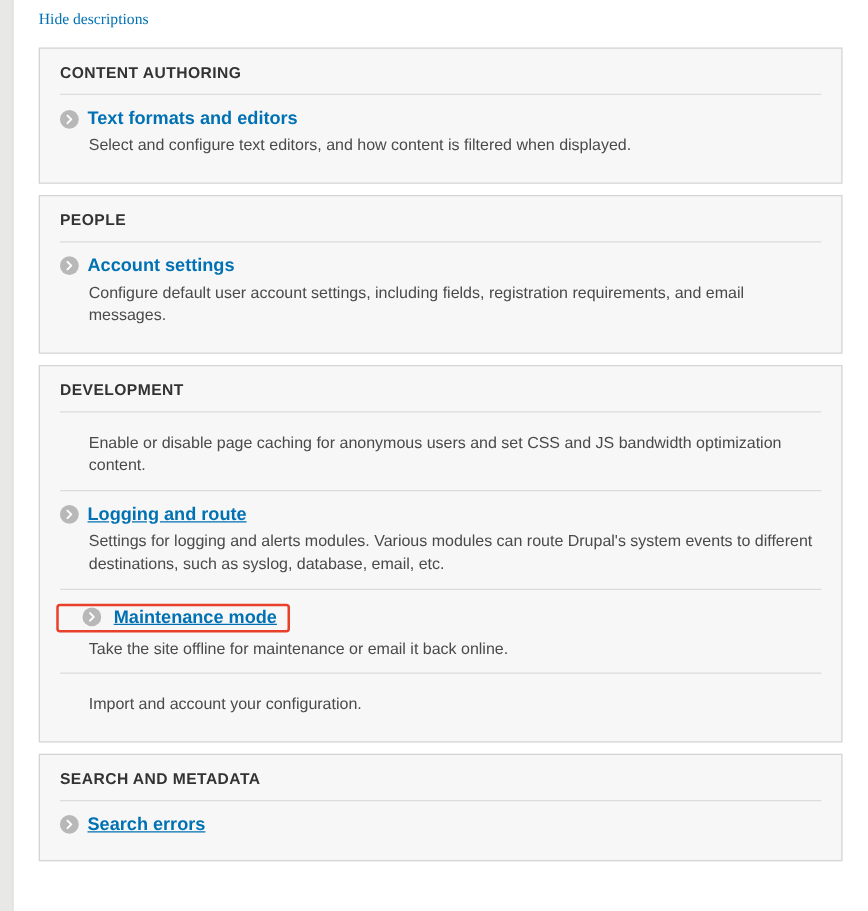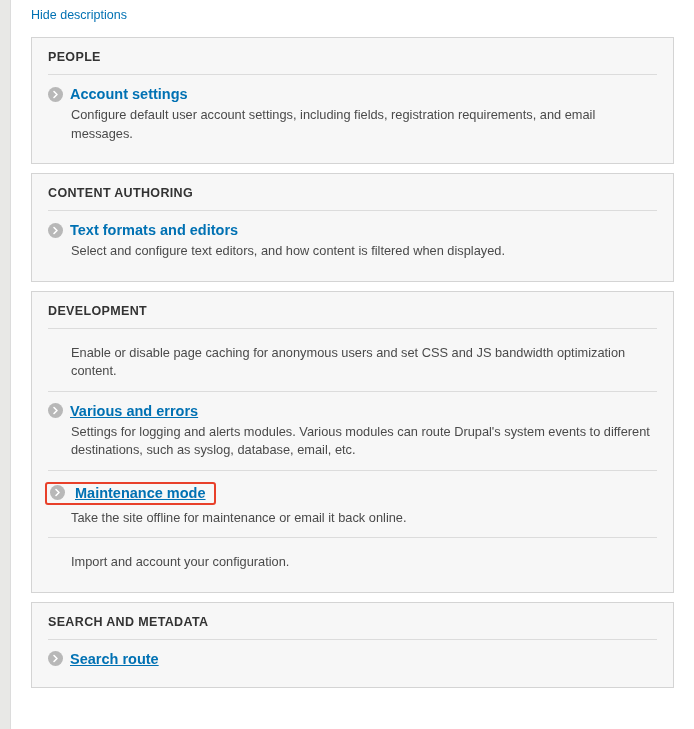--- a/index.html
+++ b/index.html
@@ -34,20 +34,21 @@
     padding: 0;
     overflow: hidden;
   }
   .toggle-descriptions {
     display: inline-block;
     margin: 8px 0 6px 20px;
     font-size: 12.5px;
     color: #0071b3;
     text-decoration: none;
     cursor: pointer;
+    font-family: Liberation Serif, serif;
   }
 
   .section {
     margin: 9px 20px 0 20px;
     border: 1px solid #d4d4d4;
     background: #f7f7f7;
     box-sizing: border-box;
   }
   .section-title {
     font-size: 12.5px;
@@ -99,81 +100,81 @@
     font-size: 12.8px;
     line-height: 1.45;
     color: #4a4a4a;
     max-width: 600px;
   }
   
   .item-link-row.highlighted {
     display: inline-flex;
     border: 2px solid #e8402a;
     border-radius: 3px;
-    padding: 1px 8px 2px 3px;
+    padding: 1px 8px 2px 19px;
     margin-left: -3px;
     gap: 10px;
   }
 </style>
 </head>
 <body>
 
 <div class="page-gutter"></div>
 
 <div class="page">
 
   <a class="toggle-descriptions">Hide descriptions</a>
 
   <div id="sections-root">
       <div class="section">
+        <div class="section-title">CONTENT AUTHORING</div>
+        <div class="section-body">
+          <div class="item">
+            <div class="item-link-row">
+              <span class="bullet-icon">
+                <svg width="9" height="9" viewBox="0 0 9 9" aria-hidden="true">
+                  <path d="M3 1.5 L6 4.5 L3 7.5" fill="none" stroke="#ffffff" stroke-width="1.6" stroke-linecap="round" stroke-linejoin="round"></path>
+                </svg>
+              </span>
+              <a class="item-link">Text formats and editors</a>
+            </div>
+            <div class="item-desc">Select and configure text editors, and how content is filtered when displayed.</div>
+          </div>
+        </div>
+      </div>
+      <div class="section">
         <div class="section-title">PEOPLE</div>
         <div class="section-body">
           <div class="item">
             <div class="item-link-row">
               <span class="bullet-icon">
                 <svg width="9" height="9" viewBox="0 0 9 9" aria-hidden="true">
                   <path d="M3 1.5 L6 4.5 L3 7.5" fill="none" stroke="#ffffff" stroke-width="1.6" stroke-linecap="round" stroke-linejoin="round"></path>
                 </svg>
               </span>
               <a class="item-link">Account settings</a>
             </div>
             <div class="item-desc">Configure default user account settings, including fields, registration requirements, and email messages.</div>
           </div>
         </div>
       </div>
       <div class="section">
-        <div class="section-title">CONTENT AUTHORING</div>
-        <div class="section-body">
-          <div class="item">
-            <div class="item-link-row">
-              <span class="bullet-icon">
-                <svg width="9" height="9" viewBox="0 0 9 9" aria-hidden="true">
-                  <path d="M3 1.5 L6 4.5 L3 7.5" fill="none" stroke="#ffffff" stroke-width="1.6" stroke-linecap="round" stroke-linejoin="round"></path>
-                </svg>
-              </span>
-              <a class="item-link">Text formats and editors</a>
-            </div>
-            <div class="item-desc">Select and configure text editors, and how content is filtered when displayed.</div>
-          </div>
-        </div>
-      </div>
-      <div class="section">
         <div class="section-title">DEVELOPMENT</div>
         <div class="section-body">
           <div class="item">
             <div class="item-desc">Enable or disable page caching for anonymous users and set CSS and JS bandwidth optimization content.</div>
           </div>
           <div class="item">
             <div class="item-link-row">
               <span class="bullet-icon">
                 <svg width="9" height="9" viewBox="0 0 9 9" aria-hidden="true">
                   <path d="M3 1.5 L6 4.5 L3 7.5" fill="none" stroke="#ffffff" stroke-width="1.6" stroke-linecap="round" stroke-linejoin="round"></path>
                 </svg>
               </span>
-              <a class="item-link underlined">Various and errors</a>
+              <a class="item-link underlined">Logging and route</a>
             </div>
             <div class="item-desc">Settings for logging and alerts modules. Various modules can route Drupal's system events to different destinations, such as syslog, database, email, etc.</div>
           </div>
           <div class="item"><div class="item-link-row highlighted">
               <span class="bullet-icon">
                 <svg width="9" height="9" viewBox="0 0 9 9" aria-hidden="true">
                   <path d="M3 1.5 L6 4.5 L3 7.5" fill="none" stroke="#ffffff" stroke-width="1.6" stroke-linecap="round" stroke-linejoin="round"></path>
                 </svg>
               </span>
               <a class="item-link underlined">Maintenance mode</a>
@@ -186,20 +187,20 @@
       <div class="section">
         <div class="section-title">SEARCH AND METADATA</div>
         <div class="section-body">
           <div class="item">
             <div class="item-link-row">
               <span class="bullet-icon">
                 <svg width="9" height="9" viewBox="0 0 9 9" aria-hidden="true">
                   <path d="M3 1.5 L6 4.5 L3 7.5" fill="none" stroke="#ffffff" stroke-width="1.6" stroke-linecap="round" stroke-linejoin="round"></path>
                 </svg>
               </span>
-              <a class="item-link underlined">Search route</a>
+              <a class="item-link underlined">Search errors</a>
             </div>
           </div>
         </div>
       </div>
     </div>
 
 </div>
 
 </body></html>

